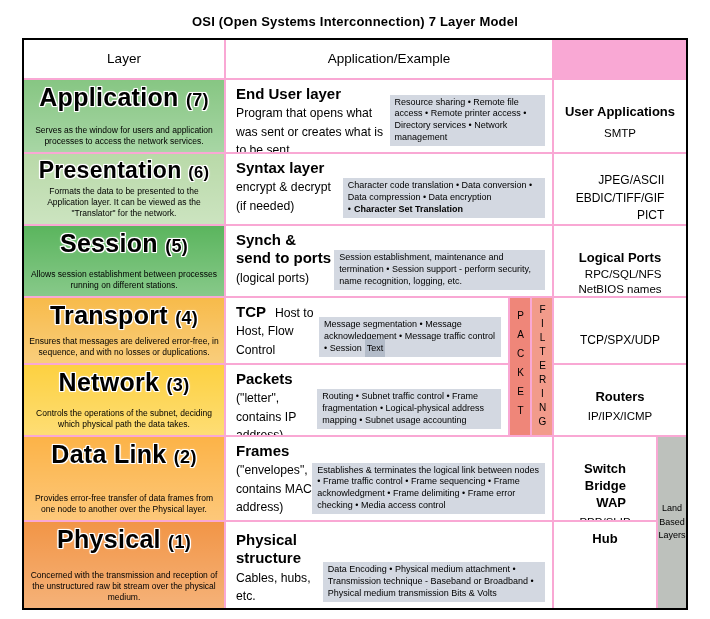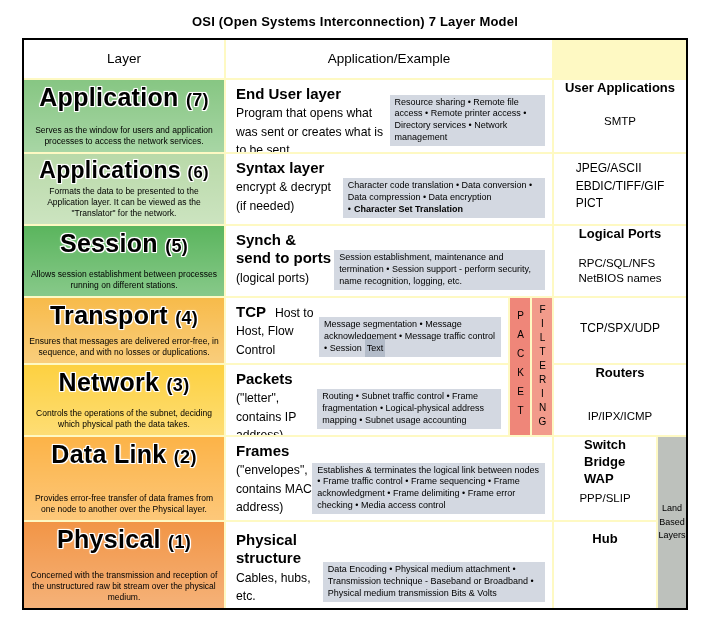--- a/index.html
+++ b/index.html
@@ -6,21 +6,21 @@
   html,body { margin:0; padding:0; }
   body {
     width:710px; height:619px; background:#ffffff; color:#000;
     font-family:"Liberation Sans", sans-serif;
     -webkit-font-smoothing: antialiased;
   }
   .title { text-align:center; font-weight:bold; font-size:13px; padding:14px 0 9px; letter-spacing:0.2px; }
 
   .tbl {
     display:grid; width:666px; margin:0 auto;
-    border:2px solid #000; background:#fef9c3; gap:2px;
+    border:2px solid #000; background:#f9a8d4; gap:2px;
     grid-template-columns:200px 1fr 20px 20px 102px 28px;
     grid-template-rows:38px 72px 70px 70px 65px 70px 83px 86px;
   }
   .cell { background:#fff; overflow:hidden; }
 
   
   .hcell { display:flex; align-items:center; justify-content:center; text-align:center;
            font-size:13.5px; white-space:pre-line; line-height:1.2; }
 
   
@@ -42,21 +42,21 @@
   .ex-headline { line-height:1.15; margin-bottom:3px; }
   .ex-head { font-weight:bold; font-size:15px; }
   .ex-sub  { font-size:12.2px; }
   .ex-line2 { font-size:11px; margin:1px 0 4px 2px; }
   .ex-line2-right { margin-left:16px; }
   .ex-details { margin-top:auto; font-size:9px; line-height:1.32; padding:2px 5px; }
   .ex-details .b { font-weight:bold; margin-left:3px; }
   .ex-details .hl { margin-left:3px; padding:4px 2px; }
 
   
-  .central { display:flex; flex-direction:column; align-items:center; text-align:left; padding:0 2px 5px; }
+  .central { display:flex; flex-direction:column; align-items:center; text-align:right; padding:24px 2px 5px; }
   .c-bold   { font-weight:bold; font-size:13px; white-space:pre-line; line-height:1.3; }
   .c-normal { font-size:11.5px; white-space:pre-line; line-height:1.35; }
   .central-app  .c-normal { margin:auto 0; }
   .central-pres { justify-content:center; }
   .central-sess .c-normal { margin-top:auto; padding-bottom:4px; }
   .central-trans{ justify-content:center; }
   .central-net  .c-normal { margin-top:auto; padding-bottom:5px; }
   .central-dl   .c-normal { margin-top:3px; }
   .central-phys { justify-content:flex-start; padding-top:9px; }
 
@@ -85,21 +85,21 @@
   <div class="cell ex-cell" style="grid-row:2;grid-column:2/5">
     <div class="ex-headline"><span class="ex-head">End User layer</span> <span class="ex-sub">Program that opens what was sent or creates what is to be sent</span></div>
     <div class="ex-details" style="background-color: rgb(211, 216, 225);"><span>Resource sharing • Remote file access • Remote printer access • Directory services • Network management</span></div>
   </div>
   <div class="cell central central-app" style="grid-row:2;grid-column:5/7">
     <div class="c-bold">User Applications</div>
     <div class="c-normal">SMTP</div>
   </div>
 
   <div class="cell layer-cell" style="grid-area: 3 / 1; background-color: rgb(182, 216, 165);">
-    <div class="layer-name" style="font-size:23px"><span>Applications</span> <span class="layer-num">(6)</span></div>
+    <div class="layer-name" style="font-size:23px"><span>Presentation</span> <span class="layer-num">(6)</span></div>
     <div class="layer-desc">Formats the data to be presented to the Application layer. It can be viewed as the "Translator" for the network.</div>
   </div>
   <div class="cell ex-cell" style="grid-row:3;grid-column:2/5">
     <div class="ex-headline"><span class="ex-head">Syntax layer</span> <span class="ex-sub">encrypt &amp; decrypt (if needed)</span></div>
     <div class="ex-details" style="background-color: rgb(211, 216, 225);"><span>Character code translation • Data conversion • Data compression • Data encryption •</span><span class="b">Character Set Translation</span></div>
   </div>
   <div class="cell central central-pres" style="grid-row:3;grid-column:5/7">
     <div class="c-normal" style="font-size:12px;line-height:1.45">JPEG/ASCII
 EBDIC/TIFF/GIF
 PICT</div>

